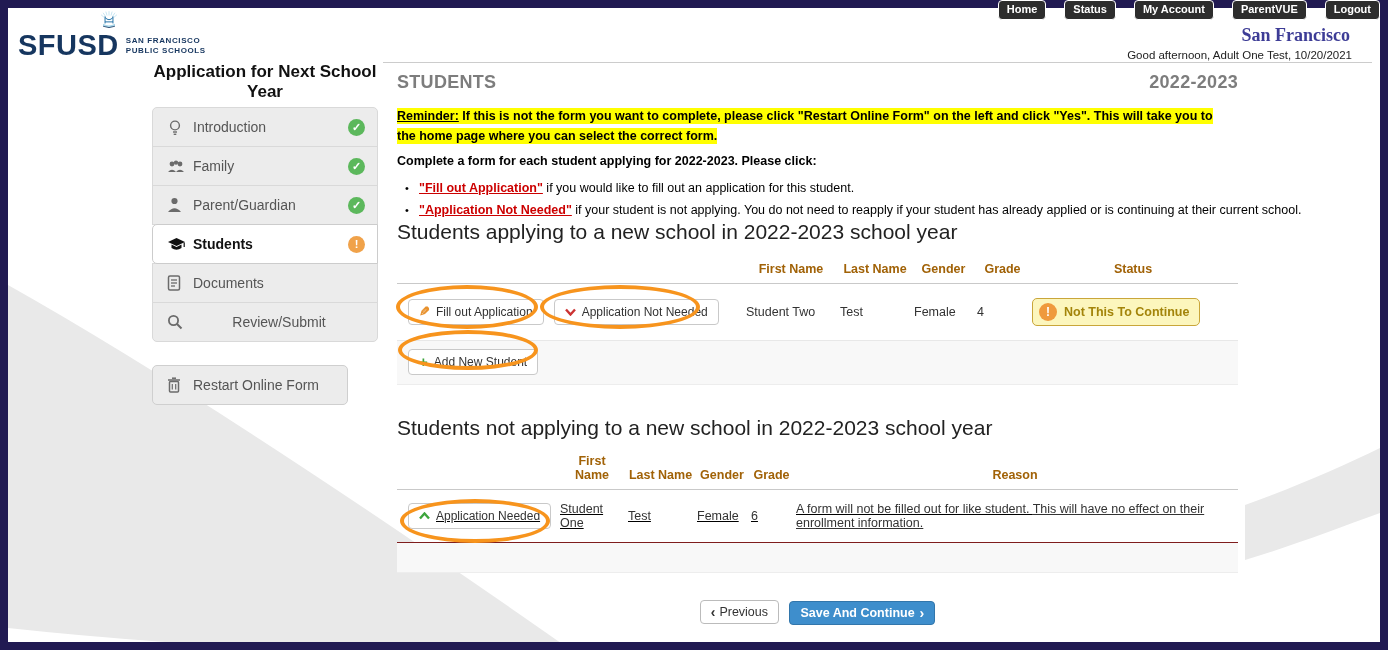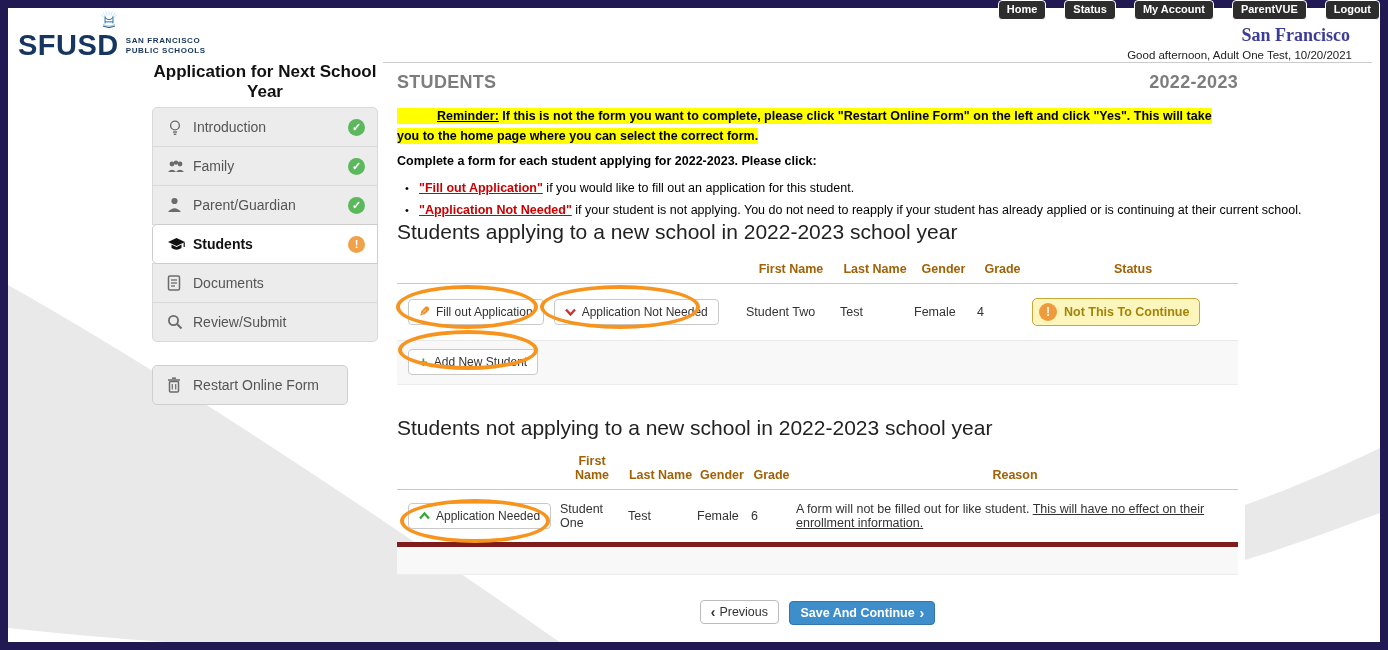--- a/index.html
+++ b/index.html
@@ -27,21 +27,21 @@
     font-size:18px; font-weight:bold; color:#3d3c96; z-index:3; }
   .greeting { position:absolute; top:41px; right:28px; font-size:11.5px; color:#222; z-index:3; }
 
   
   .sidebar-title { position:absolute; left:144px; top:54px; width:226px; text-align:center;
     font-size:17px; font-weight:bold; color:#111; line-height:20px; z-index:3; }
   .sidebar { position:absolute; left:144px; top:99px; width:226px; z-index:3; }
   .side-item { height:40px; background:#ececec; border:1px solid #d9d9d9; margin-top:-1px;
     display:flex; align-items:center; padding:0 12px 0 14px; cursor:pointer; }
   .side-item:first-child { margin-top:0; border-radius:5px 5px 0 0; }
-  .side-item:last-child { border-radius:0 0 5px 5px; }
+  .side-item:last-child { border-radius:0 0 5px 5px;text-align:center; }
   .side-item .icon { width:26px; color:#666; flex:0 0 26px; display:flex; }
   .side-item .label { font-size:14px; color:#555; flex:1; }
   .side-item.active { background:#fff; border-color:#ccc; border-radius:5px 0 0 5px; position:relative; z-index:2; }
   .side-item.active .label { color:#111; font-weight:bold; }
   .status-circle { width:17px; height:17px; border-radius:50%; color:#fff; font-size:11px; font-weight:bold;
     display:flex; align-items:center; justify-content:center; flex:0 0 17px; }
   .status-complete { background:#5cb85c; }
   .status-attention { background:#f0a24a; }
   .restart-box { position:absolute; left:144px; top:357px; width:196px; height:40px; background:#ececec;
     border:1px solid #cfcfcf; border-radius:5px; display:flex; align-items:center; padding:0 14px; cursor:pointer; z-index:3; }
@@ -49,41 +49,41 @@
   .restart-box .label { font-size:14px; color:#555; }
 
   
   .main-divider { position:absolute; left:375px; top:54px; width:989px; height:1px; background:#ccc; z-index:2; }
   .main { position:absolute; left:389px; top:54px; width:841px; z-index:3; }
   .title-row { position:absolute; top:10px; left:0; width:841px; display:flex; justify-content:space-between; }
   .page-title, .school-year { font-size:18px; font-weight:bold; color:#7d7d7d; letter-spacing:0.3px; }
   .reminder { position:absolute; top:44px; left:0; width:824px; font-size:12.5px; font-weight:bold;
     color:#000; line-height:20px; }
   .reminder mark { background:#ffff00; padding:1px 0; }
-  .reminder .rem-label { text-decoration:underline;margin-left:40px; }
+  .reminder .rem-label { text-decoration:underline; }
   .intro-line { position:absolute; top:92px; left:0; font-size:12.5px; font-weight:bold; color:#000; }
   .bullets { position:absolute; top:115px; left:8px; width:990px; list-style:none; }
   .bullets li { font-size:12.5px; color:#000; line-height:22px; padding-left:14px; position:relative; }
   .bullets li::before { content:"•"; position:absolute; left:0; top:0; font-size:11px; color:#000; }
   .bullet-link { color:#cc0000; font-weight:bold; text-decoration:underline; cursor:pointer; }
   .section-h { font-size:21px; color:#222; font-weight:normal; }
   .h2a { position:absolute; top:158px; left:0; }
   .h2b { position:absolute; top:354px; left:0; }
 
   table.data { border-collapse:collapse; table-layout:fixed; width:841px; }
   table.data th { font-size:12.5px; color:#a16207; text-align:center; font-weight:bold; padding:4px 4px 7px 0; vertical-align:bottom; }
   table.data td { font-size:12.5px; color:#333; padding:8px 4px 8px 0; vertical-align:middle; }
   .tbl1 { position:absolute; top:196px; left:0; }
   .tbl1 thead tr { border-bottom:1px solid #c9c9c9; }
   .tbl1 tbody tr.student-row { border-bottom:1px solid #e8e8e8; }
   .tbl1 tbody tr.student-row td { padding-top:14px; padding-bottom:14px; }
   .tbl1 .add-row td { background:#f8f8f8; padding:8px 0 9px 0; border-bottom:1px solid #ededed; }
   .tbl2 { position:absolute; top:388px; left:0; }
   .tbl2 thead tr { border-bottom:1px solid #c9c9c9; }
-  .tbl2 tbody tr.student-row { border-bottom:5px solid #7f1d1d; }
+  .tbl2 tbody tr.student-row { border-bottom:1px solid #7f1d1d;text-decoration:underline; }
   .tbl2 tbody tr.student-row td { padding-top:12px; padding-bottom:12px; }
   .tbl2 .empty-row td { background:#f8f8f8; height:30px; padding:0; border-bottom:1px solid #ededed; }
 
   .btn { display:inline-flex; align-items:center; gap:6px; background:#fff; border:1px solid #c9c9c9;
     border-radius:4px; padding:5px 10px; font-size:12px; color:#333; cursor:pointer; white-space:nowrap; }
   .btn .bicon { display:inline-flex; font-weight:bold; }
   .pencil-glyph { color:#e8912d; font-size:13px; line-height:12px; transform:scaleX(-1); display:inline-block; }
   .plus-glyph { color:#3da53d; font-size:15px; font-weight:bold; line-height:12px; }
   .row-btns { margin-left:11px; display:flex; gap:10px; }
   .add-btn-wrap { margin-left:11px; }

